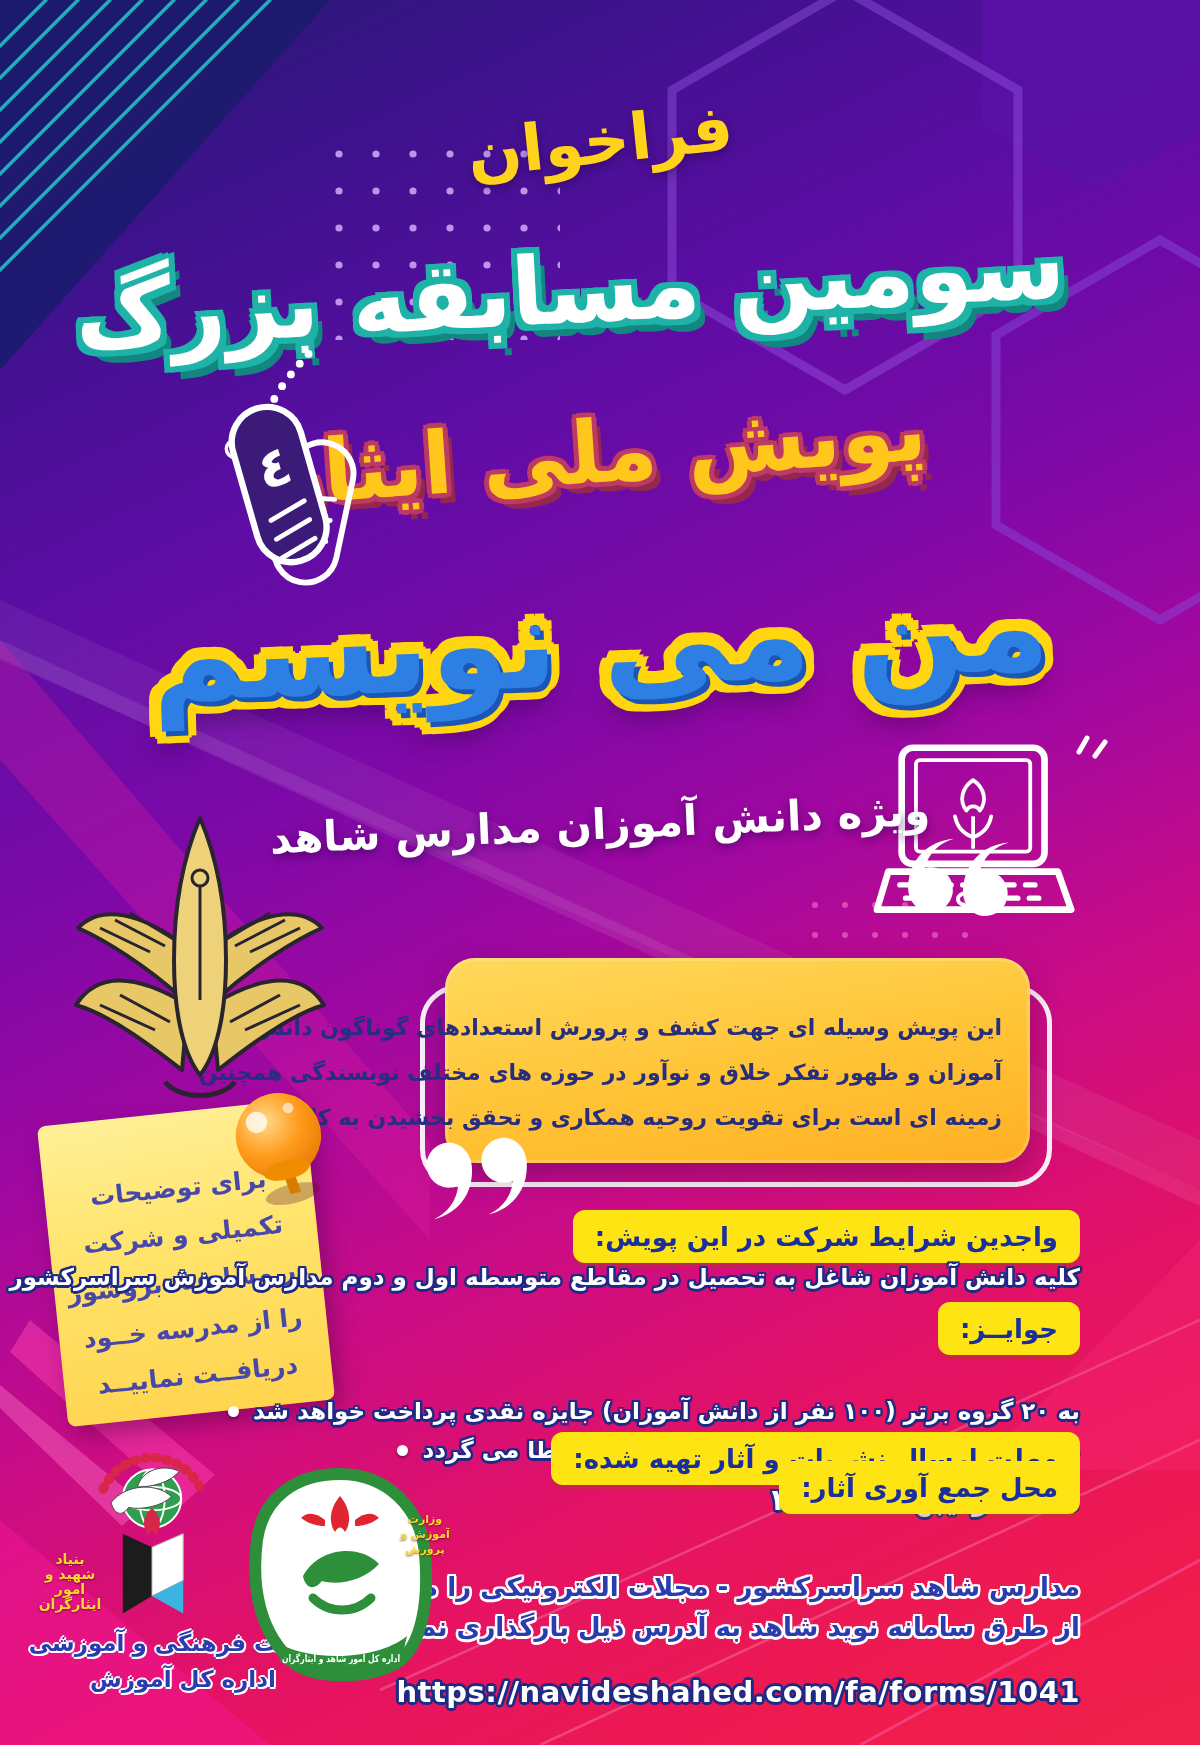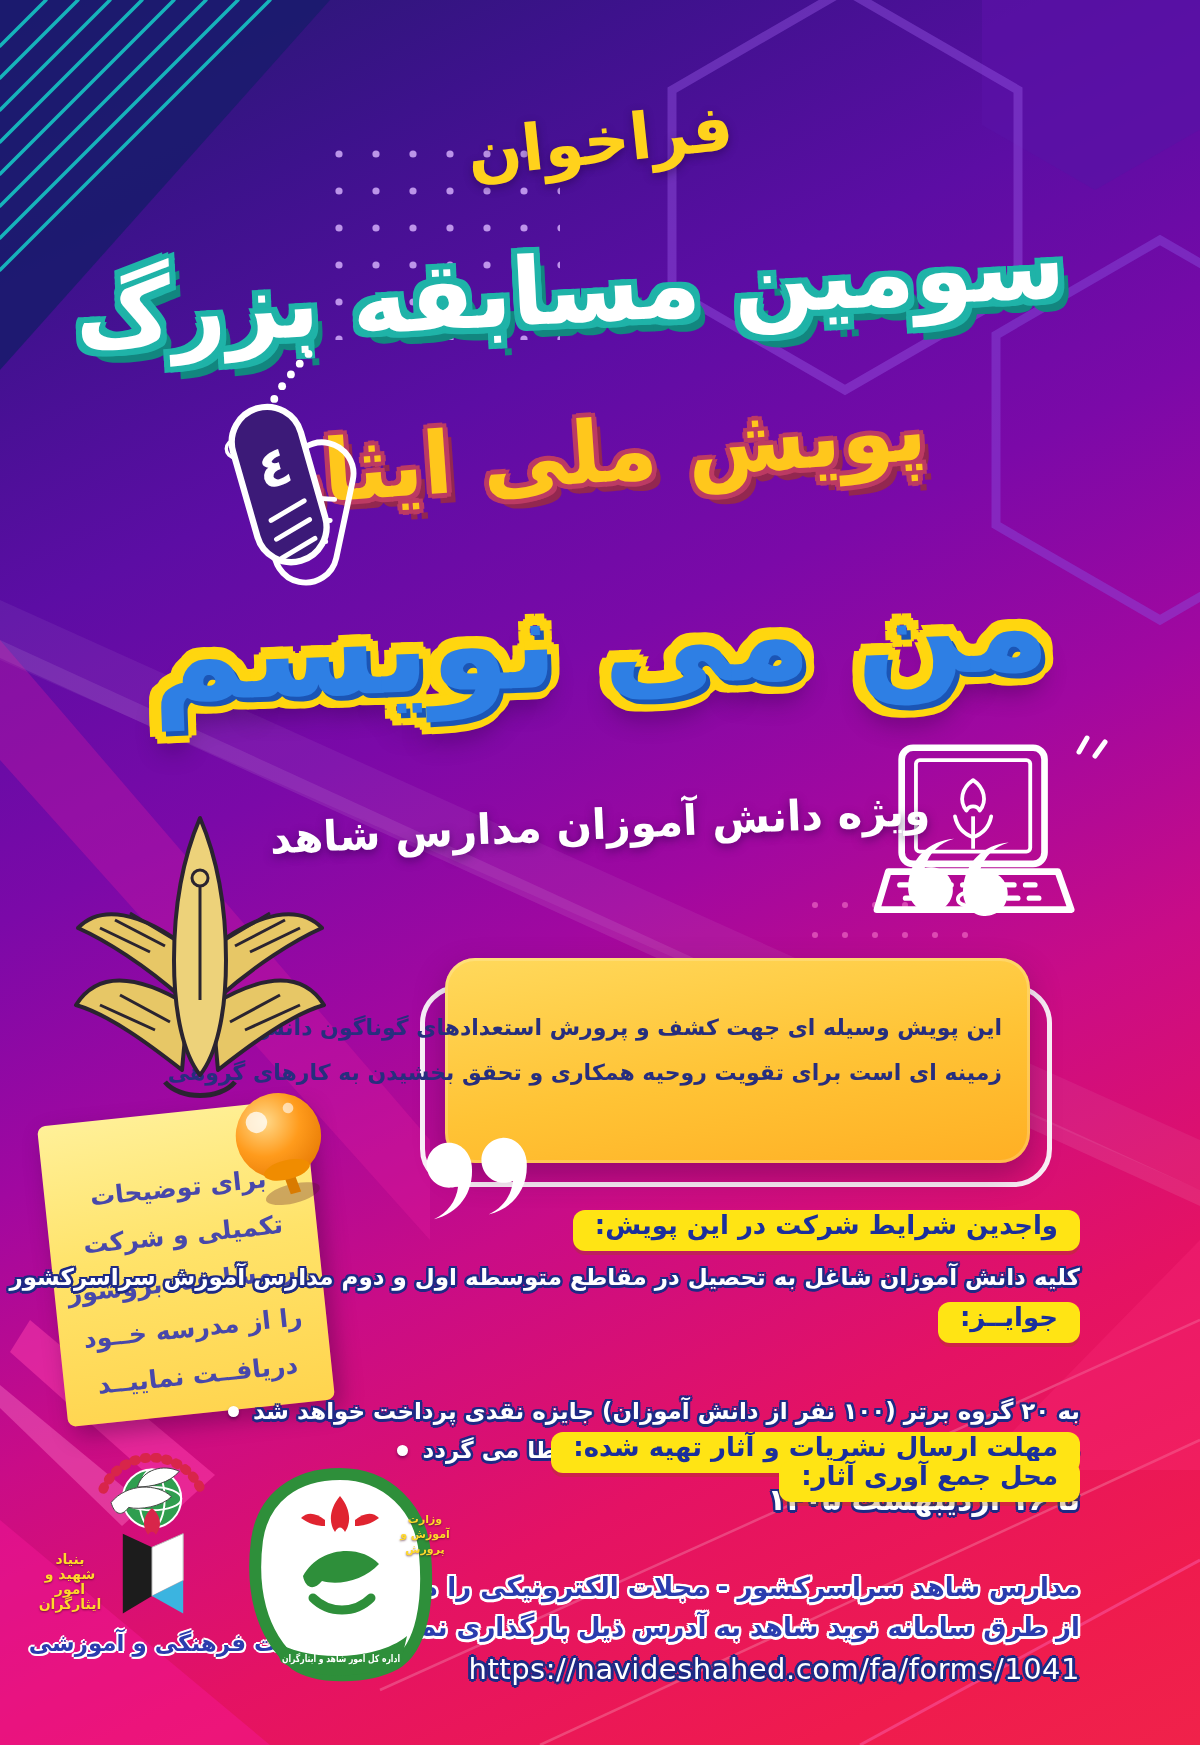--- a/index.html
+++ b/index.html
@@ -69,35 +69,35 @@
     box-shadow:6px 10px 22px rgba(60,0,60,.4); padding-top:52px; direction:rtl; text-align:center;
   }
   .note-line { font-size:25px; font-weight:bold; color:#4848ab; line-height:47px; white-space:nowrap; }
   .pushpin { left:222px; top:1082px; z-index:6; transform:rotate(-14deg); }
   .emblem { left:70px; top:800px; z-index:4; }
 
   
   .row { position:absolute; right:120px; white-space:nowrap; direction:rtl; z-index:6; }
   .pill {
     display:inline-block; background:#ffe414; color:#1b2f9c; font-weight:bold; font-size:26px;
-    padding:0 22px 11px; border-radius:12px; box-shadow:0 4px 0 rgba(150,80,0,.28);
+    padding:12px 22px 11px; border-radius:12px; box-shadow:0 4px 0 rgba(150,80,0,.28);
   }
   .white-line { color:#ffffff; font-weight:bold; font-size:23px;
     text-shadow:2.5px 0 0 #1e2a85,-2.5px 0 0 #1e2a85,0 2.5px 0 #1e2a85,0 -2.5px 0 #1e2a85,
       2px 2px 0 #1e2a85,-2px 2px 0 #1e2a85,2px -2px 0 #1e2a85,-2px -2px 0 #1e2a85; }
   .date-line { font-size:30px; }
   .bullet-row { display:flex; align-items:center; gap:14px; justify-content:flex-start;margin-top:44px; }
   .bullet-dot { width:11px; height:11px; border-radius:50%; background:#ffffff; flex:0 0 auto;
     box-shadow:0 2px 3px rgba(40,0,60,.5); }
   .blue-line { color:#2b3cae; font-weight:bold; font-size:26px;
     text-shadow:2.5px 0 0 #ffffff,-2.5px 0 0 #ffffff,0 2.5px 0 #ffffff,0 -2.5px 0 #ffffff,
       2px 2px 0 #ffffff,-2px 2px 0 #ffffff,2px -2px 0 #ffffff,-2px -2px 0 #ffffff; }
-  .url-line { direction:ltr; color:#ffffff; font-weight:normal; font-size:29px; letter-spacing:.5px;
+  .url-line { direction:ltr; color:#ffffff; font-weight:bold; font-size:29px; letter-spacing:.5px;
     text-shadow:3px 0 0 #1e2a85,-3px 0 0 #1e2a85,0 3px 0 #1e2a85,0 -3px 0 #1e2a85,
-      2px 2px 0 #1e2a85,-2px 2px 0 #1e2a85,2px -2px 0 #1e2a85,-2px -2px 0 #1e2a85; }
+      2px 2px 0 #1e2a85,-2px 2px 0 #1e2a85,2px -2px 0 #1e2a85,-2px -2px 0 #1e2a85;margin-top:23px; }
 
   
   .org-caption { position:absolute; left:18px; width:330px; text-align:center; font-size:23px; font-weight:bold;
     color:#2b3cae; direction:rtl; z-index:6;
     text-shadow:2px 0 0 #fff,-2px 0 0 #fff,0 2px 0 #fff,0 -2px 0 #fff,1.5px 1.5px 0 #fff,-1.5px -1.5px 0 #fff; }
   .tiny-gold { position:absolute; color:#ffd92a; font-size:11px; font-weight:bold; text-align:center;
     direction:rtl; line-height:15px; z-index:6; text-shadow:0 1px 2px rgba(60,0,30,.6); }
   .sparkle { z-index:5; }
 </style>
 </head>
@@ -219,20 +219,21 @@
   <svg class="abs sparkle" style="left:1075px;top:730px" width="34" height="28" viewBox="0 0 34 28">
     <g stroke="#ffffff" stroke-width="5" stroke-linecap="round">
       <line x1="4" y1="22" x2="12" y2="8"></line>
         <line x1="20" y1="26" x2="30" y2="12"></line>
     </g>
   </svg>
 
   <div class="abs desc-bracket"></div>
   <div class="abs desc-box">
     <div class="desc-line">این پویش وسیله ای جهت کشف و پرورش استعدادهای گوناگون دانش</div>
+    <div class="desc-line">آموزان و ظهور تفکر خلاق و نوآور در حوزه های مختلف نویسندگی همچنین</div>
     <div class="desc-line">زمینه ای است برای تقویت روحیه همکاری و تحقق بخشیدن به کارهای گروهی</div>
   </div>
   <svg class="abs quote" style="left:905px;top:836px;transform:rotate(184deg)" width="104" height="78" viewBox="0 0 104 78">
     <path d="M18 0 C8 0 0 8 0 18 C0 28 8 36 18 36 C20 36 22 35.6 23.8 35 C21 48 13 56 2 60 C22 57 36 42 36 20 C36 9 28 0 18 0 Z" fill="#ffffff" transform="scale(1.25)"></path>
     <path d="M18 0 C8 0 0 8 0 18 C0 28 8 36 18 36 C20 36 22 35.6 23.8 35 C21 48 13 56 2 60 C22 57 36 42 36 20 C36 9 28 0 18 0 Z" fill="#ffffff" transform="translate(55 0) scale(1.25)"></path>
   </svg>
   <svg class="abs quote" style="left:428px;top:1140px;transform:rotate(-5deg)" width="104" height="78" viewBox="0 0 104 78">
     <path d="M18 0 C8 0 0 8 0 18 C0 28 8 36 18 36 C20 36 22 35.6 23.8 35 C21 48 13 56 2 60 C22 57 36 42 36 20 C36 9 28 0 18 0 Z" fill="#ffffff" transform="scale(1.25)"></path>
     <path d="M18 0 C8 0 0 8 0 18 C0 28 8 36 18 36 C20 36 22 35.6 23.8 35 C21 48 13 56 2 60 C22 57 36 42 36 20 C36 9 28 0 18 0 Z" fill="#ffffff" transform="translate(55 0) scale(1.25)"></path>
   </svg>
@@ -319,20 +320,21 @@
     </g>
     <path d="M55,40 C60,22 82,16 98,24 C88,36 70,40 55,40 Z" fill="#ffffff" stroke="#444" stroke-width="1"></path>
     <path d="M28,56 C44,36 76,36 90,50 C80,60 58,64 46,61 C38,72 31,67 28,56 Z" fill="#ffffff" stroke="#444" stroke-width="1"></path>
     <path d="M70,62 C61,69 59,80 66,89 C68,85 72,85 74,89 C81,80 79,69 70,62 Z" fill="#d8254a"></path>
     <polygon points="40,88 70,102 70,152 40,170" fill="#1c1c1c"></polygon>
     <polygon points="70,102 102,88 102,136 70,152" fill="#ffffff" stroke="#bbb" stroke-width="1"></polygon>
     <polygon points="70,152 102,136 102,170" fill="#3bb4e0"></polygon>
   </svg>
   <div class="tiny-gold" style="left:38px;top:1552px;width:64px;font-size:14px">بنیاد شهید و امور ایثارگران</div>
   <div class="org-caption" style="top:1630px">معاونت فرهنگی و آموزشی</div>
+  <div class="org-caption" style="top:1666px">اداره کل آموزش</div>
 
   <svg class="abs" style="left:245px;top:1468px;z-index:6" width="190" height="215" viewBox="0 0 190 215">
     <path d="M95,6 C50,6 18,30 12,72 C6,118 14,166 50,196 C70,210 120,212 150,196 C178,180 184,130 180,86 C176,40 142,6 95,6 Z" fill="#ffffff" stroke="#2e8f3a" stroke-width="12"></path>
     <path d="M95,28 C85,40 83,54 90,64 C93,58 97,58 100,64 C107,54 105,40 95,28 Z" fill="#e02430"></path>
     <path d="M80,52 C70,44 62,44 56,50 C64,56 72,58 80,58 Z" fill="#e02430"></path>
     <path d="M110,52 C120,44 128,44 134,50 C126,56 118,58 110,58 Z" fill="#e02430"></path>
     <path d="M58,108 C74,78 116,76 134,96 C120,112 94,118 77,113 C68,124 60,119 58,108 Z" fill="#2e8f3a"></path>
     <path d="M68,130 C84,146 110,146 126,130" fill="none" stroke="#2e8f3a" stroke-width="9" stroke-linecap="round"></path>
     <path d="M28,172 C60,194 130,194 162,168 L156,194 C120,212 68,212 36,194 Z" fill="#2e8f3a"></path>
     <text x="96" y="194" text-anchor="middle" font-size="10" font-weight="bold" fill="#ffffff" textLength="118" lengthAdjust="spacingAndGlyphs">اداره کل امور شاهد و ایثارگران</text>

